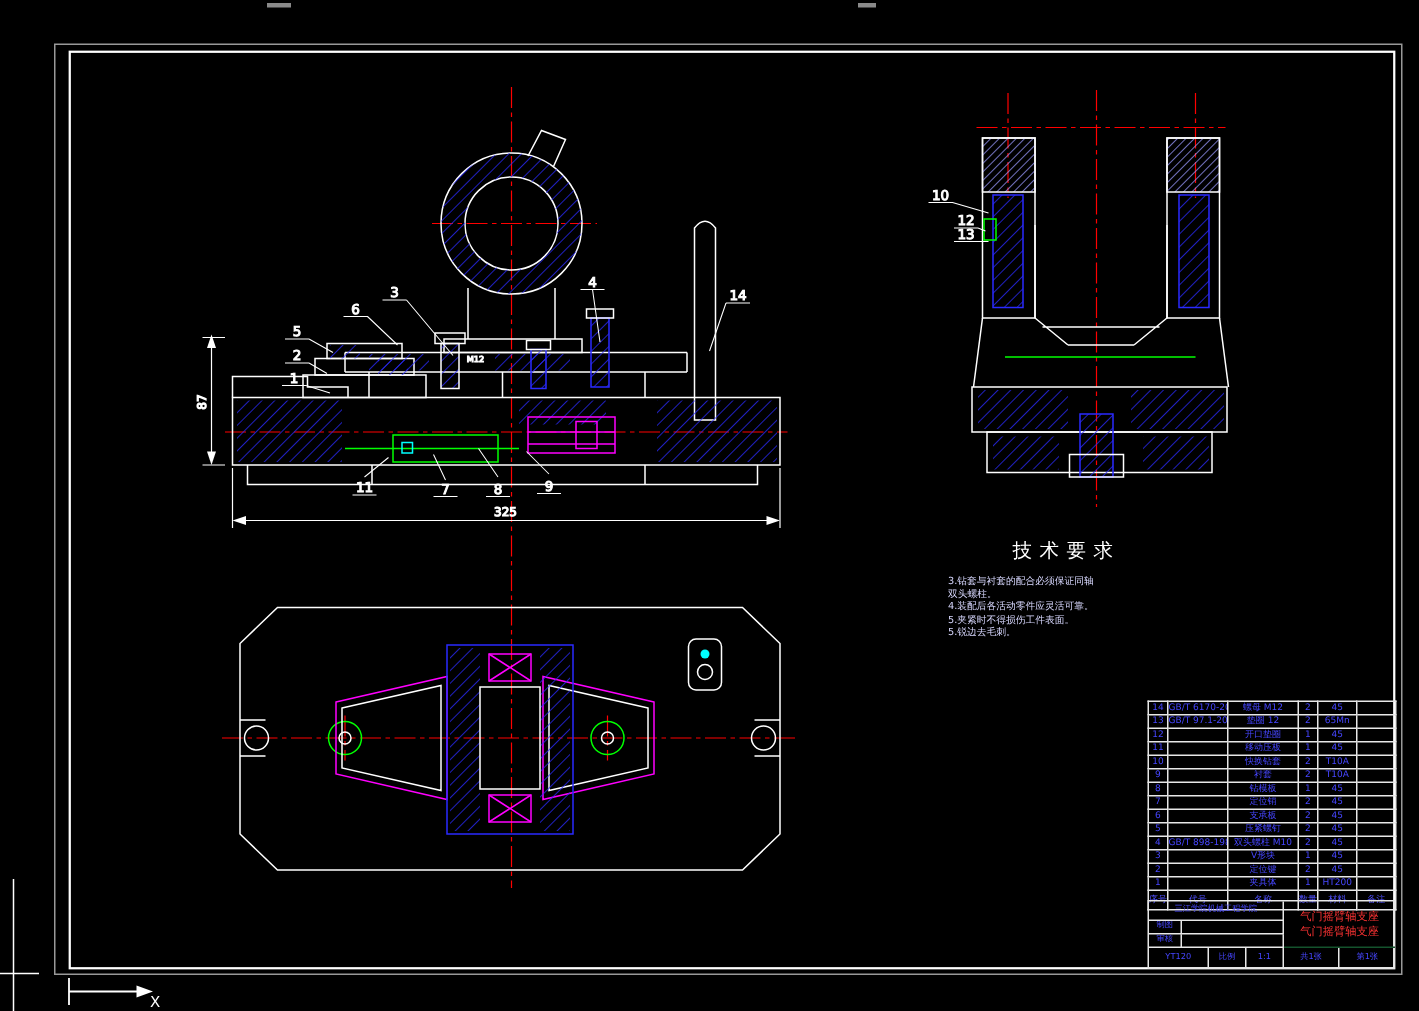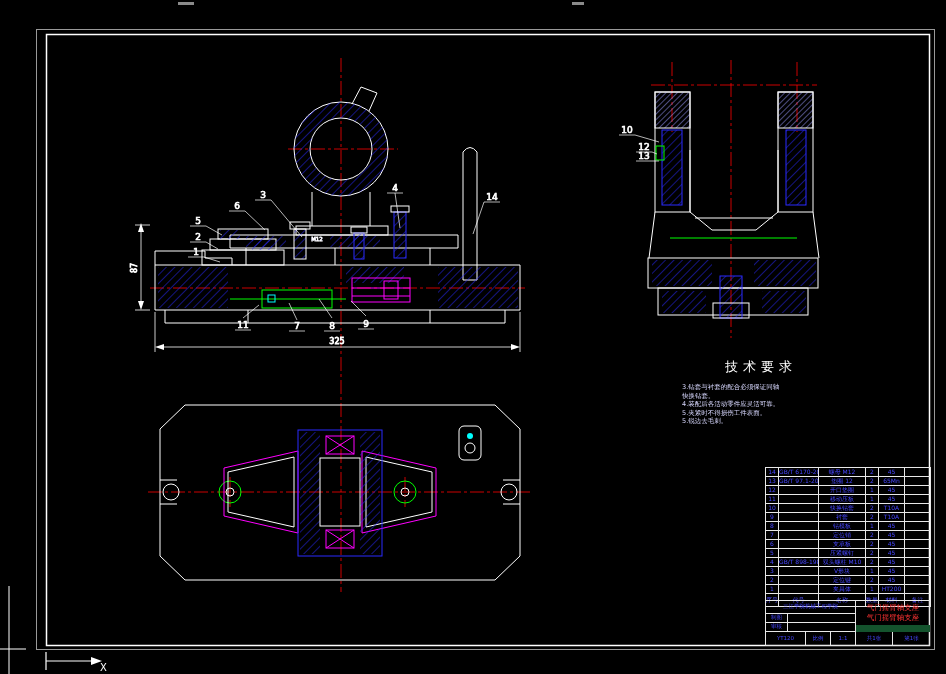--- a/index.html
+++ b/index.html
@@ -4,21 +4,21 @@
 <style>
   html,body{margin:0;padding:0;background:#000;}
   .screen{position:relative;width:946px;height:674px;background:#000;overflow:hidden;
           font-family:"DejaVu Sans","Liberation Sans",sans-serif;}
   .screen svg{position:absolute;left:0;top:0;}
   .bt{fill:#ffffff;font-size:9px;text-anchor:middle;font-family:"DejaVu Sans",sans-serif;}
   .dt{fill:#ffffff;font-size:8px;text-anchor:middle;font-family:"DejaVu Sans",sans-serif;}
   .bs{fill:#6a6aff;font-size:5.5px;text-anchor:middle;font-family:"DejaVu Sans",sans-serif;}
   .overlay{position:absolute;}
   
-  .techreq{left:682px;top:358px;width:158px;}
+  .techreq{left:632px;top:358px;width:158px;}
   .tr-title{color:#fff;font-size:13px;letter-spacing:5px;text-align:center;margin-bottom:7px;white-space:nowrap;}
   .tr-line{color:#d8d8ff;font-size:6.5px;line-height:8.5px;white-space:nowrap;}
   
   .bom-wrap{left:765px;top:467px;width:165px;height:133px;}
   table.bom{width:165px;height:133px;border-collapse:collapse;table-layout:fixed;}
   table.bom td,table.bom th{border:1px solid #e8e8e8;color:#4646ff;font-size:6px;font-weight:normal;
       padding:0;text-align:center;overflow:hidden;white-space:nowrap;height:8px;line-height:8px;}
   table.bom tfoot th{height:12px;color:#5050ff;}
   
   .tb{left:765px;top:600px;width:165px;height:46px;border:1px solid #e8e8e8;box-sizing:border-box;}
@@ -220,21 +220,21 @@
     <polygon points="102,661 91,657 91,665" fill="#ffffff" stroke="none"></polygon>
     <text x="100" y="671" class="bt" style="text-anchor:start;font-size:10px;" stroke="none">X</text>
   </g>
 </svg>
 
 <div class="overlay techreq">
   <div class="tr-title">技术要求</div>
   <div>
 
   <div class="tr-line">3.钻套与衬套的配合必须保证同轴</div>
-        <div class="tr-line">  快换钻套。</div>
+        <div class="tr-line">  双头螺柱。</div>
         <div class="tr-line">4.装配后各活动零件应灵活可靠。</div>
         <div class="tr-line">5.夹紧时不得损伤工件表面。</div>
         <div class="tr-line">5.锐边去毛刺。</div>
       </div>
 </div>
 
 <div class="overlay bom-wrap">
   <table class="bom">
     <colgroup>
       <col style="width:13px">
@@ -380,21 +380,21 @@
         <th>数量</th>
         <th>材料</th>
         <th>备注</th>
       </tr>
     </tfoot>
   </table>
 </div>
 
 <div class="overlay tb">
   <div class="cell" style="left:0;top:0;width:90px;height:13px;">三江学院机械工程学院</div>
-  <div class="cell title-cell" style="left:90px;top:0;width:74px;height:31px;border-bottom:7px solid #14532d;text-align:center;">
+  <div class="cell title-cell" style="left:90px;top:0;width:74px;height:31px;border-bottom:1px solid #14532d;text-align:center;">
     <div>气门摇臂轴支座</div>
     <div>气门摇臂轴支座</div>
   </div>
   <div class="cell" style="left:0;top:13px;width:22px;height:9px;">制图</div>
   <div class="cell" style="left:22px;top:13px;width:68px;height:9px;"></div>
   <div class="cell" style="left:0;top:22px;width:22px;height:9px;">审核</div>
   <div class="cell" style="left:22px;top:22px;width:68px;height:9px;"></div>
   <div class="cell" style="left:0;top:31px;width:40px;height:13px;border-bottom:none;">YT120</div>
   <div class="cell" style="left:40px;top:31px;width:25px;height:13px;border-bottom:none;">比例</div>
   <div class="cell" style="left:65px;top:31px;width:25px;height:13px;border-bottom:none;">1:1</div>

